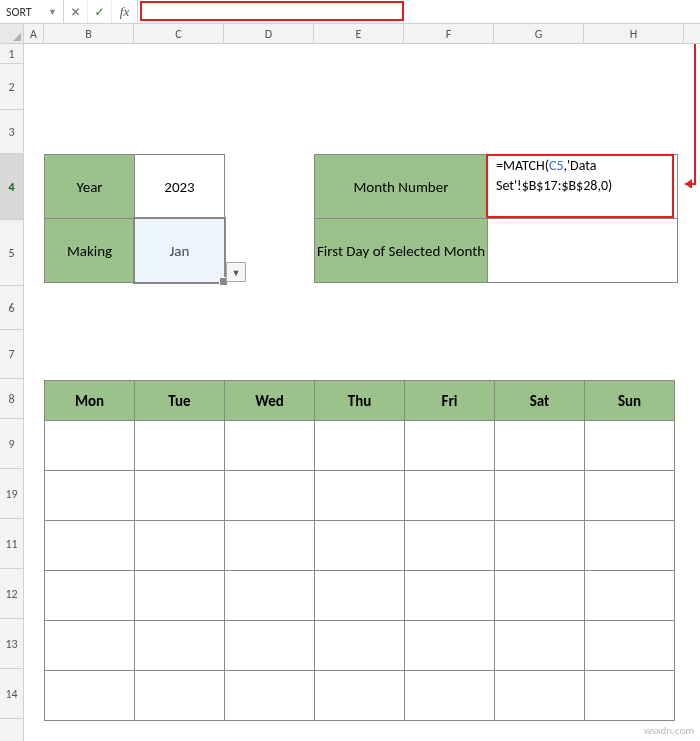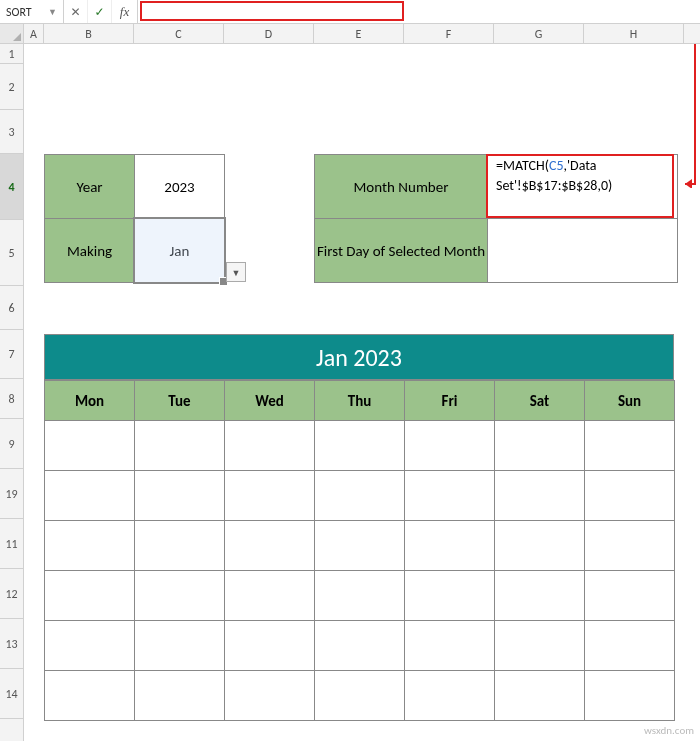--- a/index.html
+++ b/index.html
@@ -366,21 +366,20 @@
     <div class="formula-cell-box">
       <span>=MATCH(</span><span class="c-blue">C5</span><span>,'Data </span><br>
       <span>Set'!$B$17:$B$28,0)</span>
     </div>
 
     <svg class="callout">
       <path d="M 0 -20 L 405 -20 L 405 140 L 395 140" stroke="#e02020" stroke-width="2" fill="none"></path>
       <polygon points="395,140 402,135 402,145" fill="#e02020"></polygon>
     </svg>
 
-    <div class="cal-title">Jan 2023</div>
     <table class="cal-table">
       <tbody>
           <tr>
         <th>Mon</th>
         <th>Tue</th>
         <th>Wed</th>
         <th>Thu</th>
         <th>Fri</th>
         <th>Sat</th>
         <th>Sun</th>

